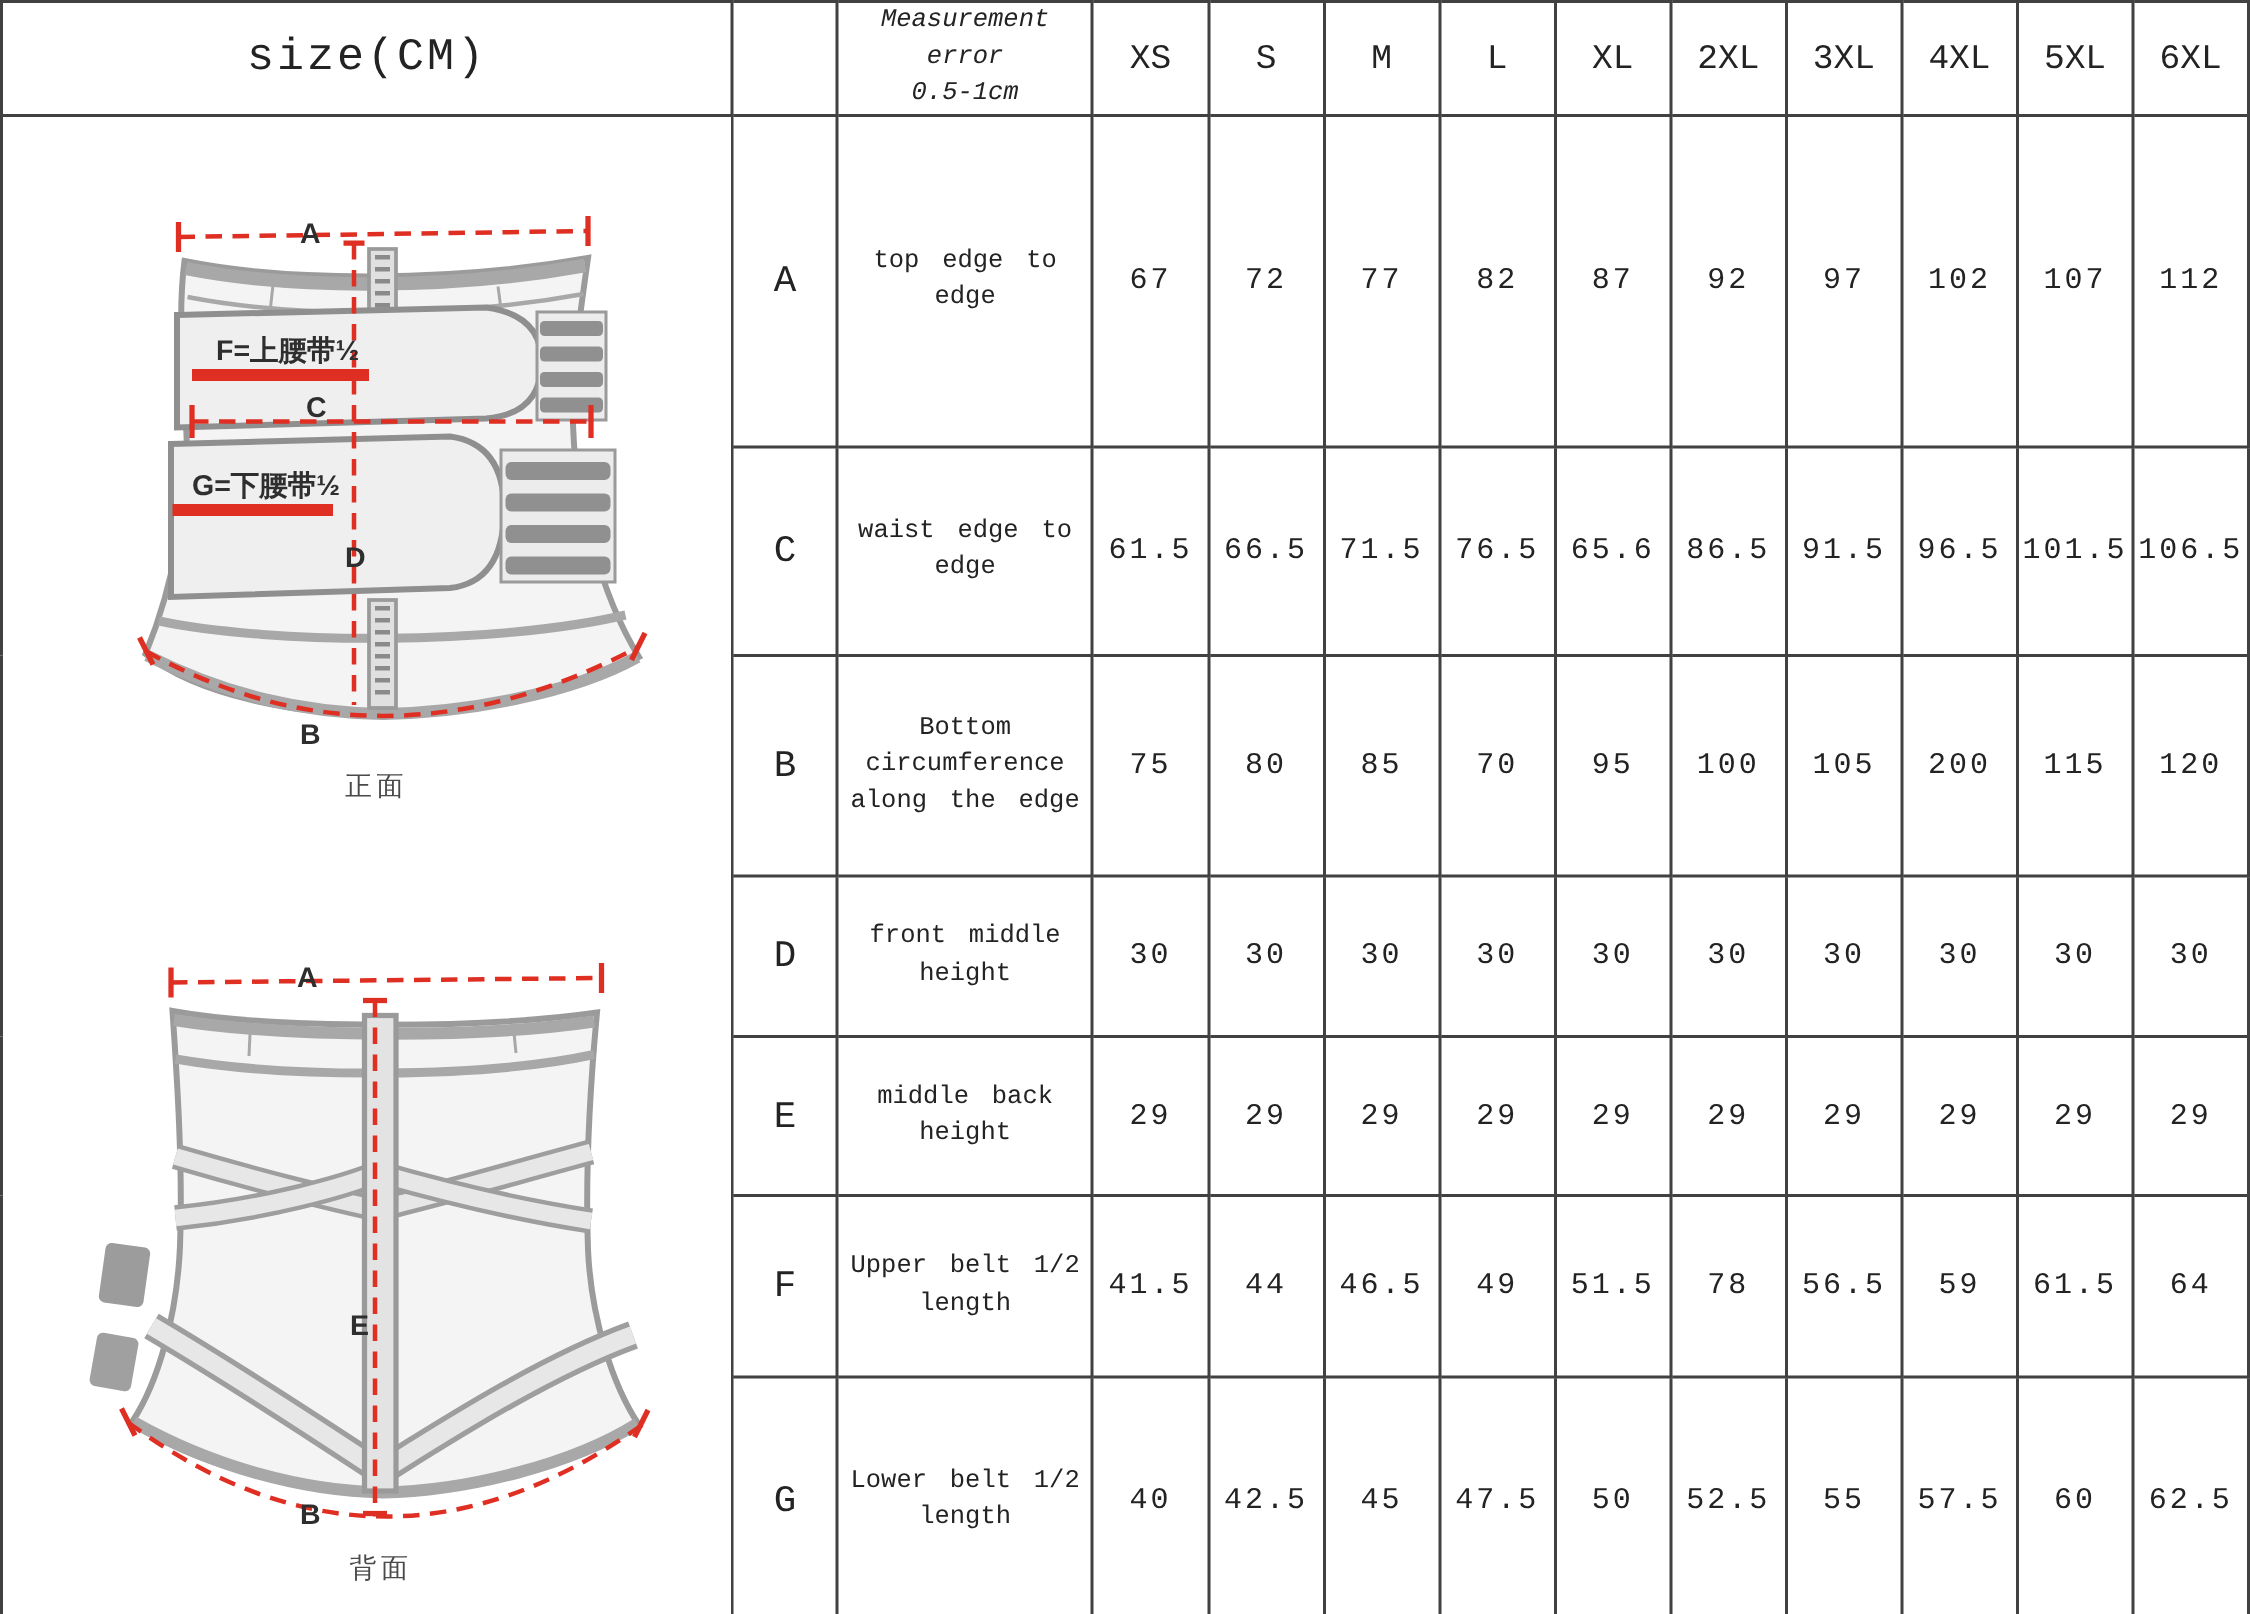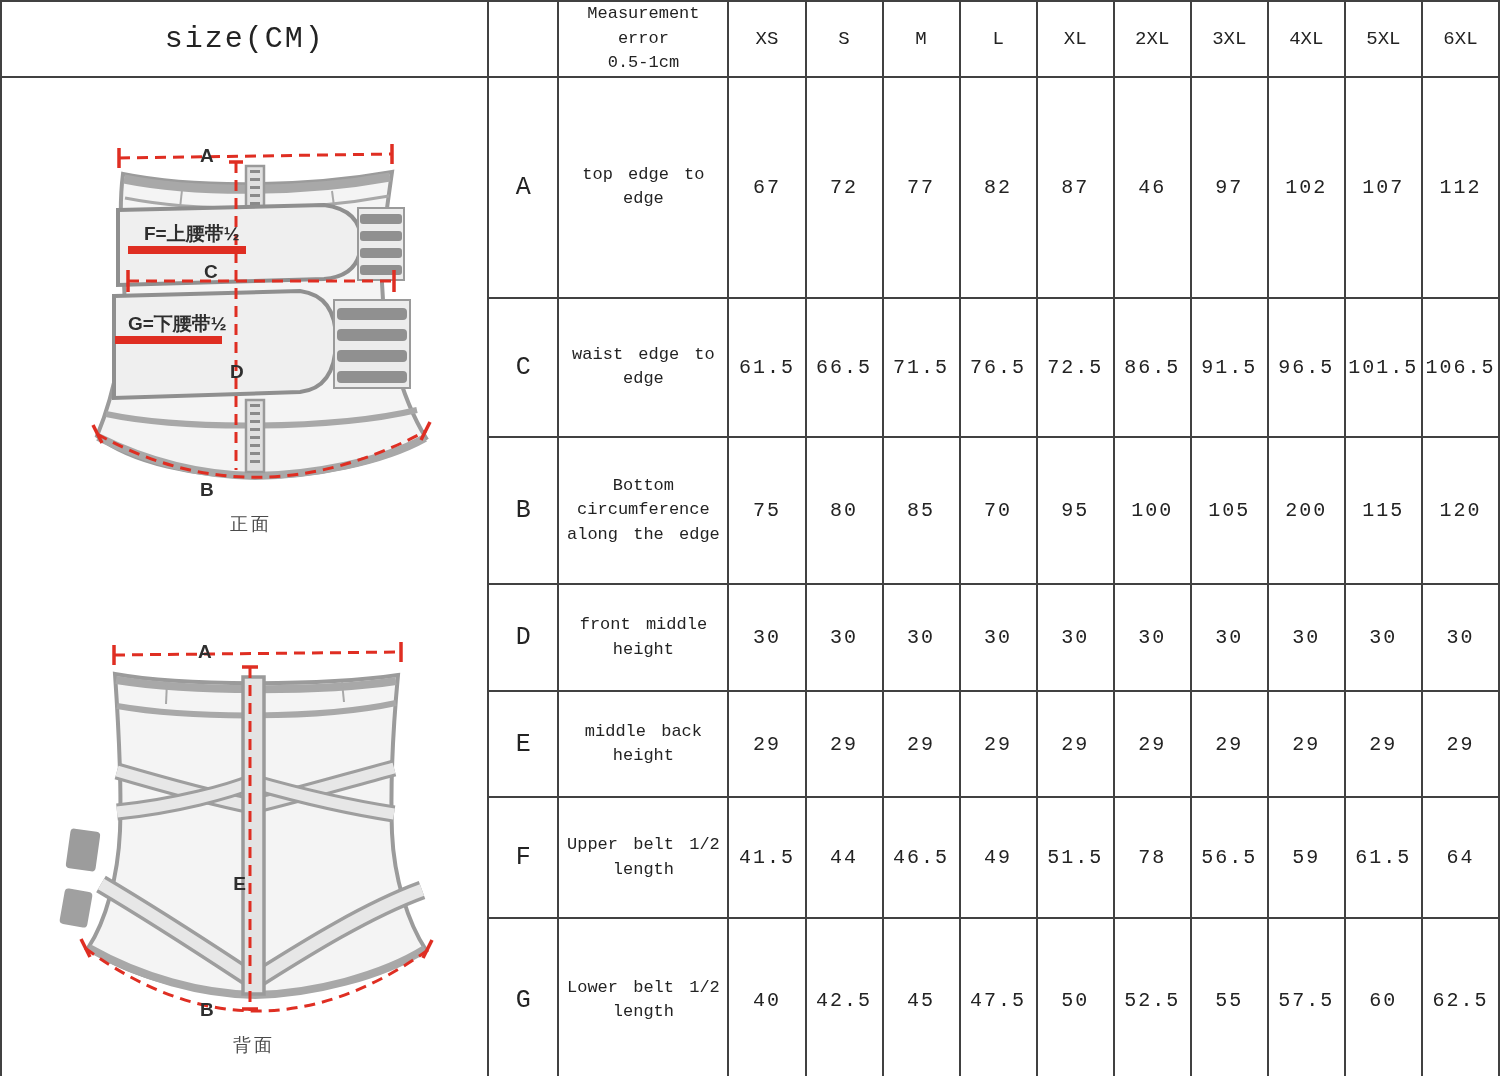--- a/index.html
+++ b/index.html
@@ -4,22 +4,22 @@
 <style>
   html,body{margin:0;padding:0;background:#ffffff;}
   #frame{position:relative;width:1500px;height:1076px;background:#ffffff;overflow:hidden;
          font-family:"Liberation Mono","DejaVu Sans Mono",monospace;color:#222222;}
   table.size-chart{border-collapse:collapse;table-layout:fixed;width:1500px;}
   table.size-chart td{border:2px solid #414141;padding:0;text-align:center;vertical-align:middle;
       font-family:"Liberation Mono","DejaVu Sans Mono",monospace;color:#232323;background:#ffffff;}
   tr.last-row td{border-bottom:3px solid #414141;}
   td.title-cell{font-size:30px;letter-spacing:2px;}
   td.corner-cell{}
-  td.error-cell{font-size:17px;line-height:1.45;white-space:pre-line;}
-  td.size-head{font-size:19px;}
+  td.error-cell{font-size:17px;line-height:1.45;white-space:pre-line;font-style:italic;}
+  td.size-head{font-size:23px;}
   td.code-cell{font-size:25px;}
   td.desc-cell{font-size:17px;line-height:1.45;white-space:pre-line;word-spacing:5px;}
   td.val-cell{font-size:20px;letter-spacing:2px;}
   td.diagram-cell{vertical-align:top;position:relative;}
   svg text{font-family:"Liberation Sans","DejaVu Sans",sans-serif;}
   .lab{font-weight:bold;font-size:19px;fill:#2e2e2e;}
   .cjk{font-weight:bold;font-size:19px;fill:#2e2e2e;}
   .cap{font-size:18px;fill:#4a4a4a;letter-spacing:3px;}
   .redln{stroke:#df2e22;stroke-width:3;fill:none;stroke-dasharray:11 7;}
   .redtick{stroke:#df2e22;stroke-width:3.5;fill:none;}
@@ -165,36 +165,36 @@
       </svg>
     </td>
     <td class="code-cell">A</td>
     <td class="desc-cell">top edge to
 edge</td>
     <td class="val-cell">67</td>
     <td class="val-cell">72</td>
     <td class="val-cell">77</td>
     <td class="val-cell">82</td>
     <td class="val-cell">87</td>
-    <td class="val-cell">46</td>
+    <td class="val-cell">92</td>
     <td class="val-cell">97</td>
     <td class="val-cell">102</td>
     <td class="val-cell">107</td>
     <td class="val-cell">112</td>
   </tr>
 
   <tr style="height:138px">
     <td class="code-cell">C</td>
     <td class="desc-cell">waist edge to
 edge</td>
     <td class="val-cell">61.5</td>
     <td class="val-cell">66.5</td>
     <td class="val-cell">71.5</td>
     <td class="val-cell">76.5</td>
-    <td class="val-cell">72.5</td>
+    <td class="val-cell">65.6</td>
     <td class="val-cell">86.5</td>
     <td class="val-cell">91.5</td>
     <td class="val-cell">96.5</td>
     <td class="val-cell">101.5</td>
     <td class="val-cell">106.5</td>
   </tr>
 
   <tr style="height:147px">
     <td class="code-cell">B</td>
     <td class="desc-cell">Bottom

